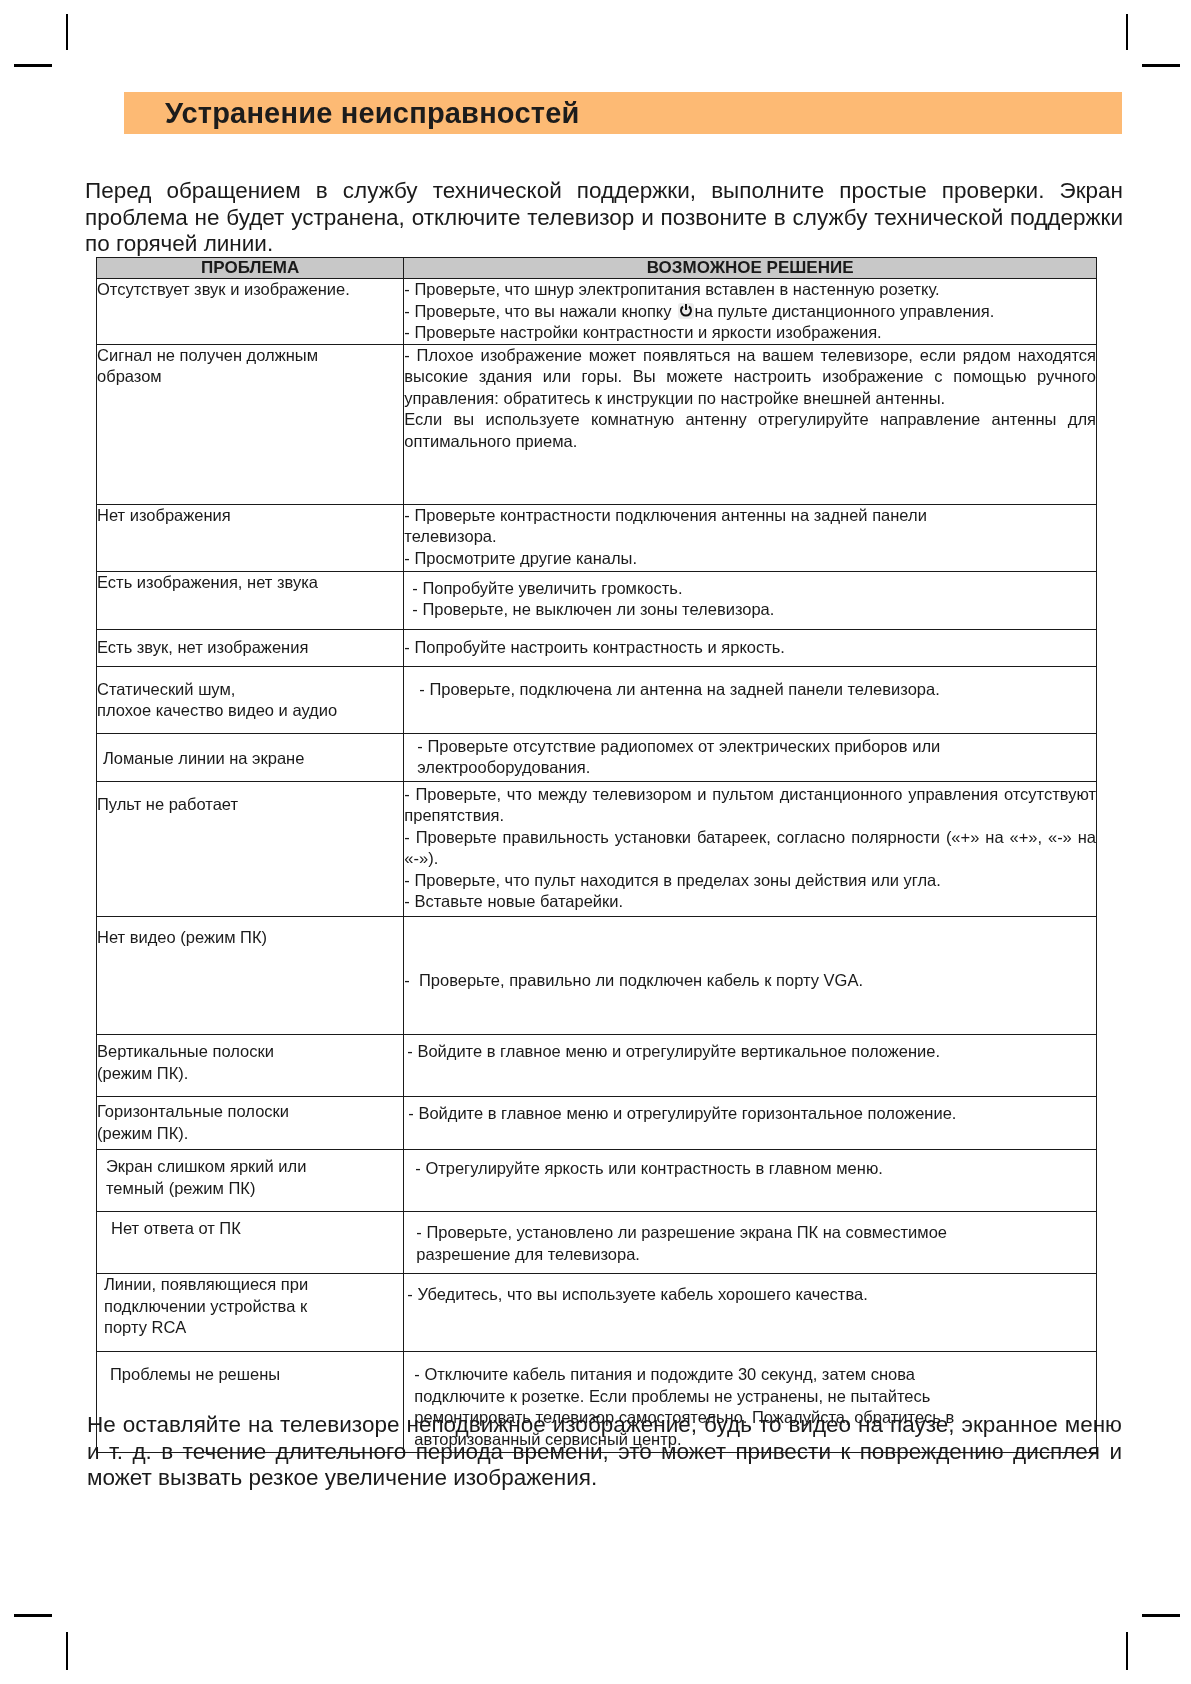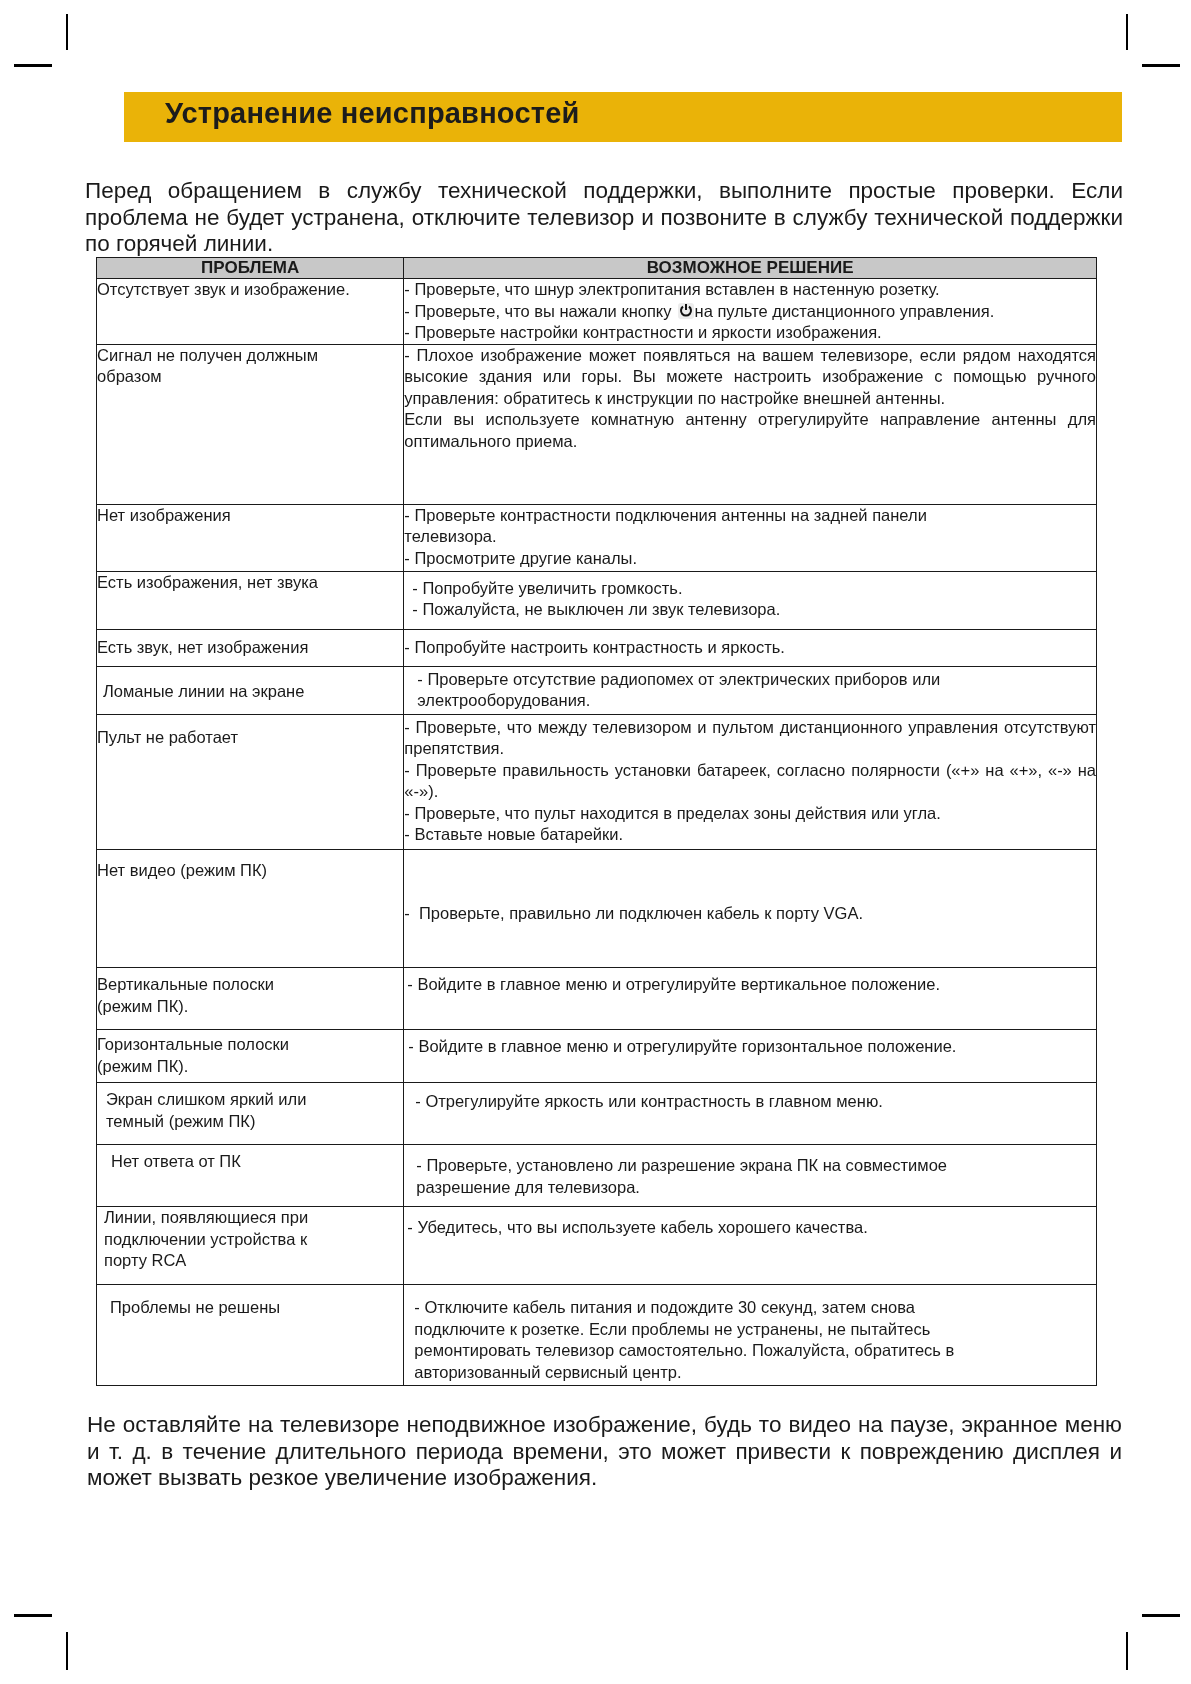--- a/index.html
+++ b/index.html
@@ -1,20 +1,20 @@
 <!DOCTYPE html>
 <html><head>
 <meta charset="utf-8">
 <style>
   html, body { margin: 0; padding: 0; background: #ffffff; }
   body { width: 1191px; height: 1684px; position: relative; overflow: hidden;
          font-family: "Liberation Sans", "DejaVu Sans", sans-serif; color: #1a1a1a; }
   .mark { position: absolute; background: #000; }
-  .title-bar { position: absolute; left: 124px; top: 92px; width: 998px; height: 50px;
-               background: #eab308; }
+  .title-bar { position: absolute; left: 124px; top: 92px; width: 998px; height: 42px;
+               background: #fdba74; }
   .title-text { position: absolute; left: 41px; top: 5px; font-size: 29px; font-weight: bold;
                 letter-spacing: 0.2px; color: #1c1c1c; }
   .para { position: absolute; font-size: 22.5px; line-height: 26.5px; text-align: justify;
           text-align-last: left; color: #1a1a1a; }
   .intro { left: 85px; top: 178px; width: 1038px; }
   .outro { left: 87px; top: 1412px; width: 1035px; }
   table.ts { position: absolute; left: 96px; top: 257px; width: 1001px;
              border-collapse: collapse; table-layout: fixed; font-size: 16.5px; line-height: 21.5px; }
   table.ts th, table.ts td { border: 1.5px solid #1a1a1a; vertical-align: top; padding: 0; }
   table.ts th { background: #c8c8c8; height: 20px; font-size: 17px; font-weight: bold;
@@ -37,21 +37,21 @@
 <div class="mark" style="left:1142px;top:64px;width:38px;height:3px;"></div>
 <div class="mark" style="left:14px;top:1614px;width:38px;height:3px;"></div>
 <div class="mark" style="left:66px;top:1632px;width:2px;height:38px;"></div>
 <div class="mark" style="left:1142px;top:1614px;width:38px;height:3px;"></div>
 <div class="mark" style="left:1126px;top:1632px;width:2px;height:38px;"></div>
 
 <div class="title-bar">
   <div class="title-text">Устранение неисправностей</div>
 </div>
 
-<div class="para intro">Перед обращением в службу технической поддержки, выполните простые проверки. Если проблема не будет устранена, отключите телевизор и позвоните в службу технической поддержки по горячей линии.</div>
+<div class="para intro">Перед обращением в службу технической поддержки, выполните простые проверки. Экран проблема не будет устранена, отключите телевизор и позвоните в службу технической поддержки по горячей линии.</div>
 
 <table class="ts">
   <colgroup>
       <col class="col-p">
       <col class="col-s">
     </colgroup>
   <thead>
     <tr>
       <th>ПРОБЛЕМА</th>
       <th>ВОЗМОЖНОЕ РЕШЕНИЕ</th>
@@ -93,33 +93,42 @@
         <span class="sol-line">- Просмотрите другие каналы.</span>
       </td>
     </tr>
 
     <tr style="height:58px">
       <td class="prob">
         <span class="sol-line">Есть изображения, нет звука</span>
       </td>
       <td class="sol" style="padding-left:8px;padding-top:6px">
         <span class="sol-line">- Попробуйте увеличить громкость.</span>
-        <span class="sol-line">- Пожалуйста, не выключен ли звук телевизора.</span>
+        <span class="sol-line">- Проверьте, не выключен ли зоны телевизора.</span>
       </td>
     </tr>
 
     <tr style="height:37px">
       <td class="prob" style="padding-top:7px">
         <span class="sol-line">Есть звук, нет изображения</span>
       </td>
       <td class="sol" style="padding-top:7px">
         <span class="sol-line">- Попробуйте настроить контрастность и яркость.</span>
       </td>
     </tr>
 
+    <tr style="height:67px">
+      <td class="prob" style="padding-top:12px">
+        <span class="sol-line">Статический шум,</span>
+        <span class="sol-line">плохое качество видео и аудио</span>
+      </td>
+      <td class="sol" style="padding-top:12px;padding-left:15px">
+        <span class="sol-line">- Проверьте, подключена ли антенна на задней панели телевизора.</span>
+      </td>
+    </tr>
 
     <tr style="height:48px">
       <td class="prob" style="padding-left:6px;padding-top:14px">
         <span class="sol-line">Ломаные линии на экране</span>
       </td>
       <td class="sol" style="text-align:left;padding-left:13px;padding-right:120px;padding-top:2px">
         <span class="sol-line">- Проверьте отсутствие радиопомех от электрических приборов или электрооборудования.</span>
       </td>
     </tr>
 

